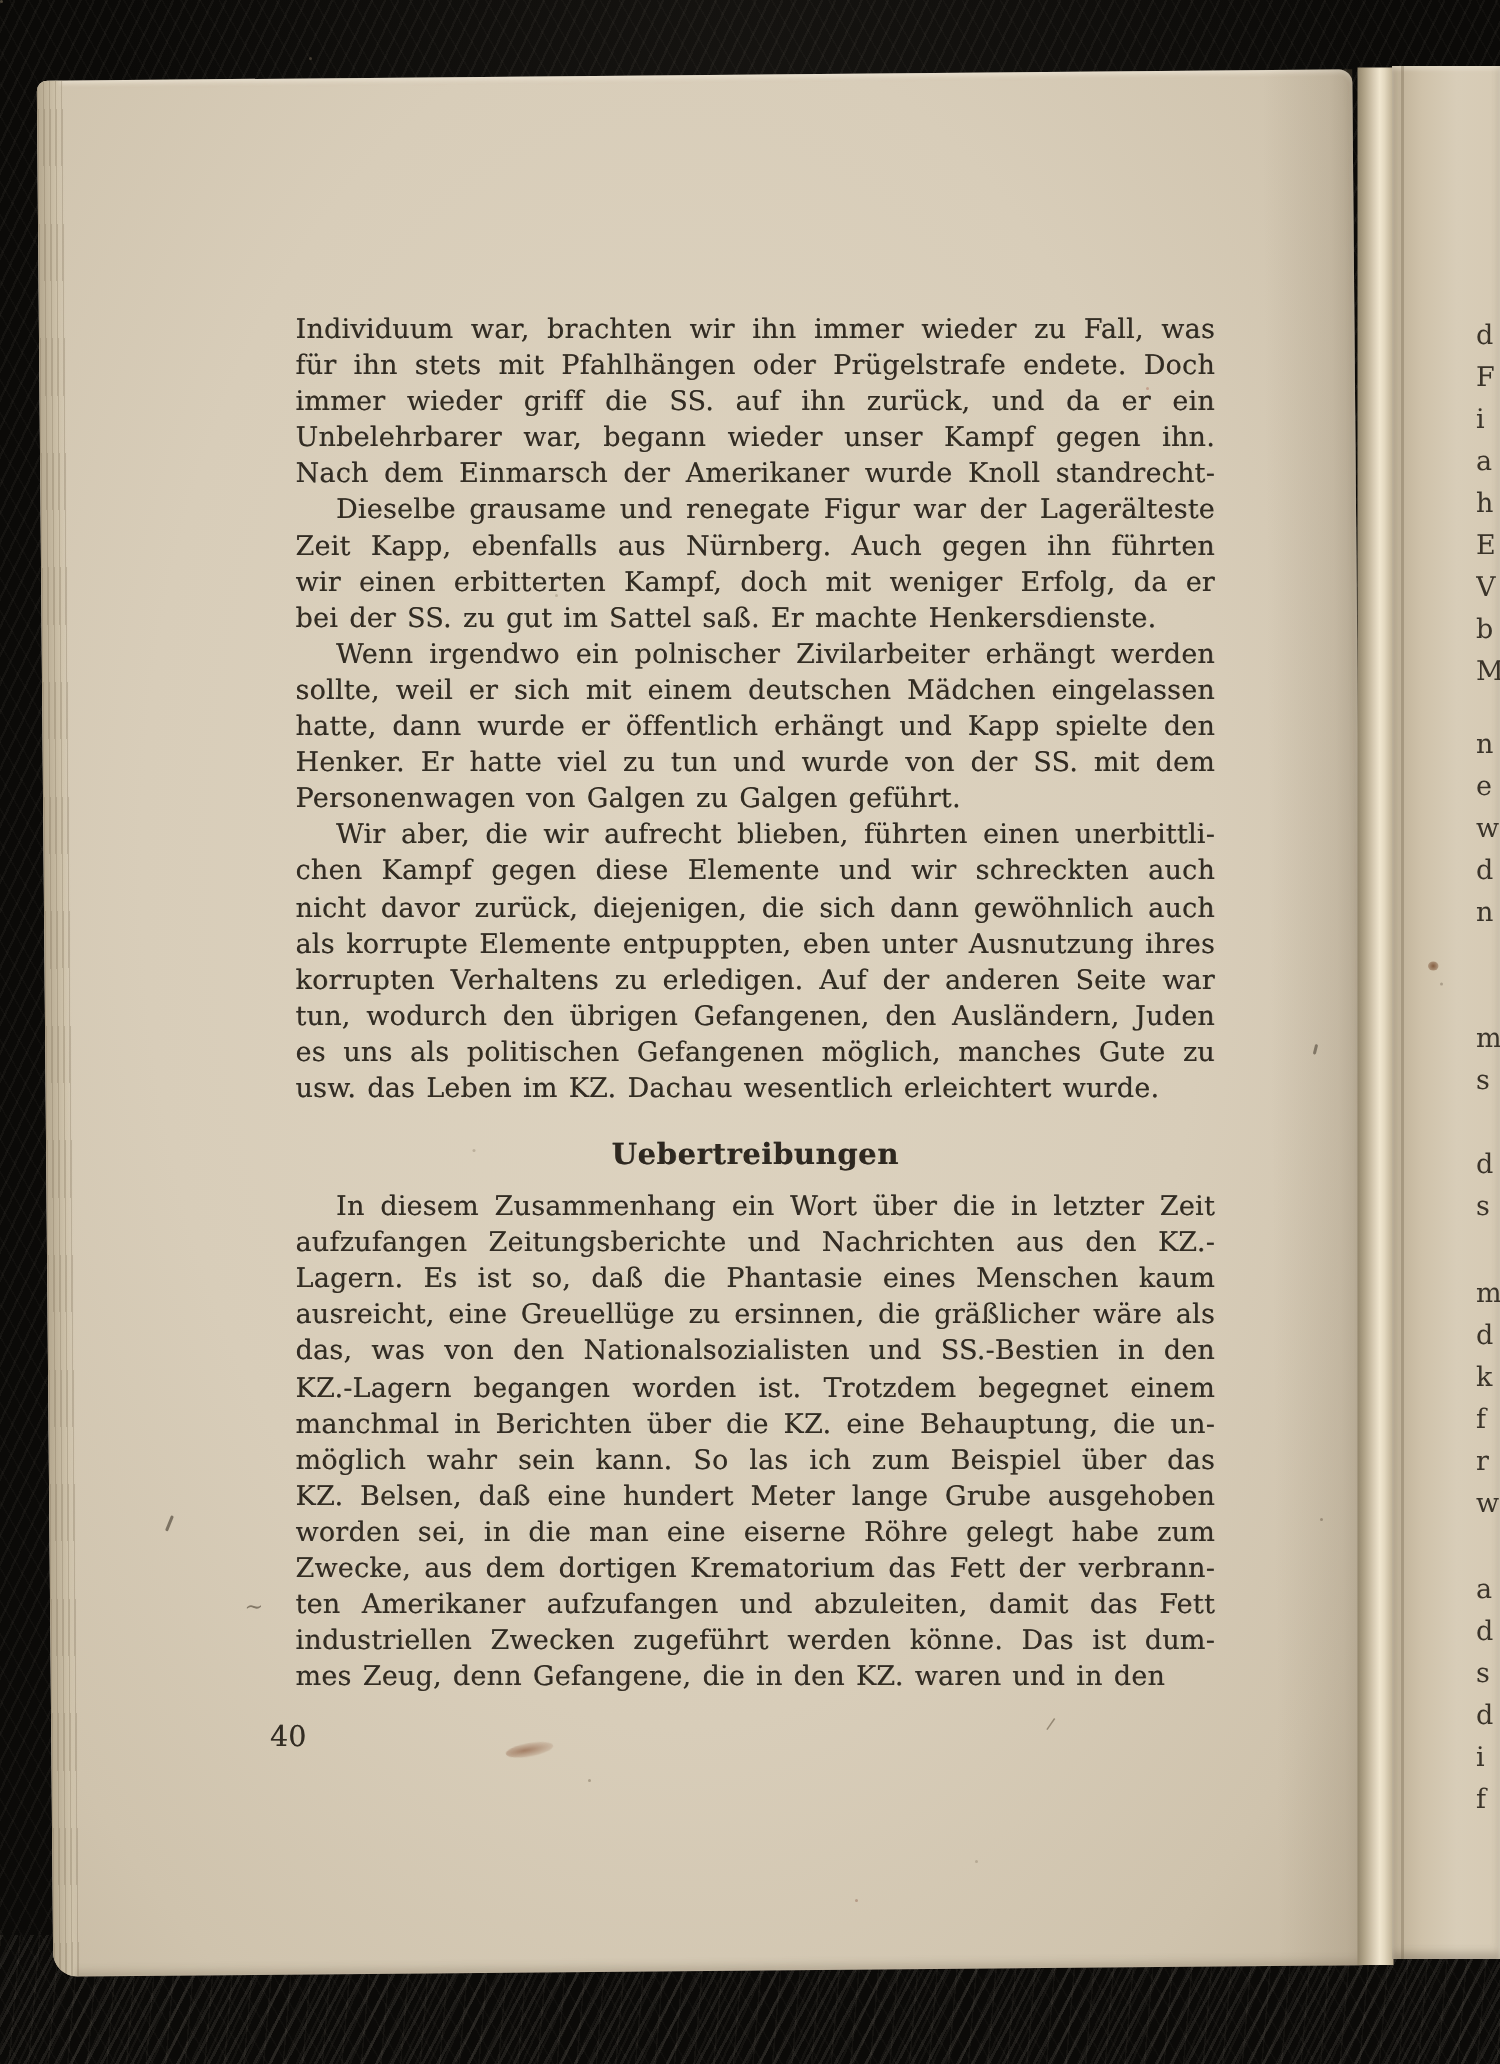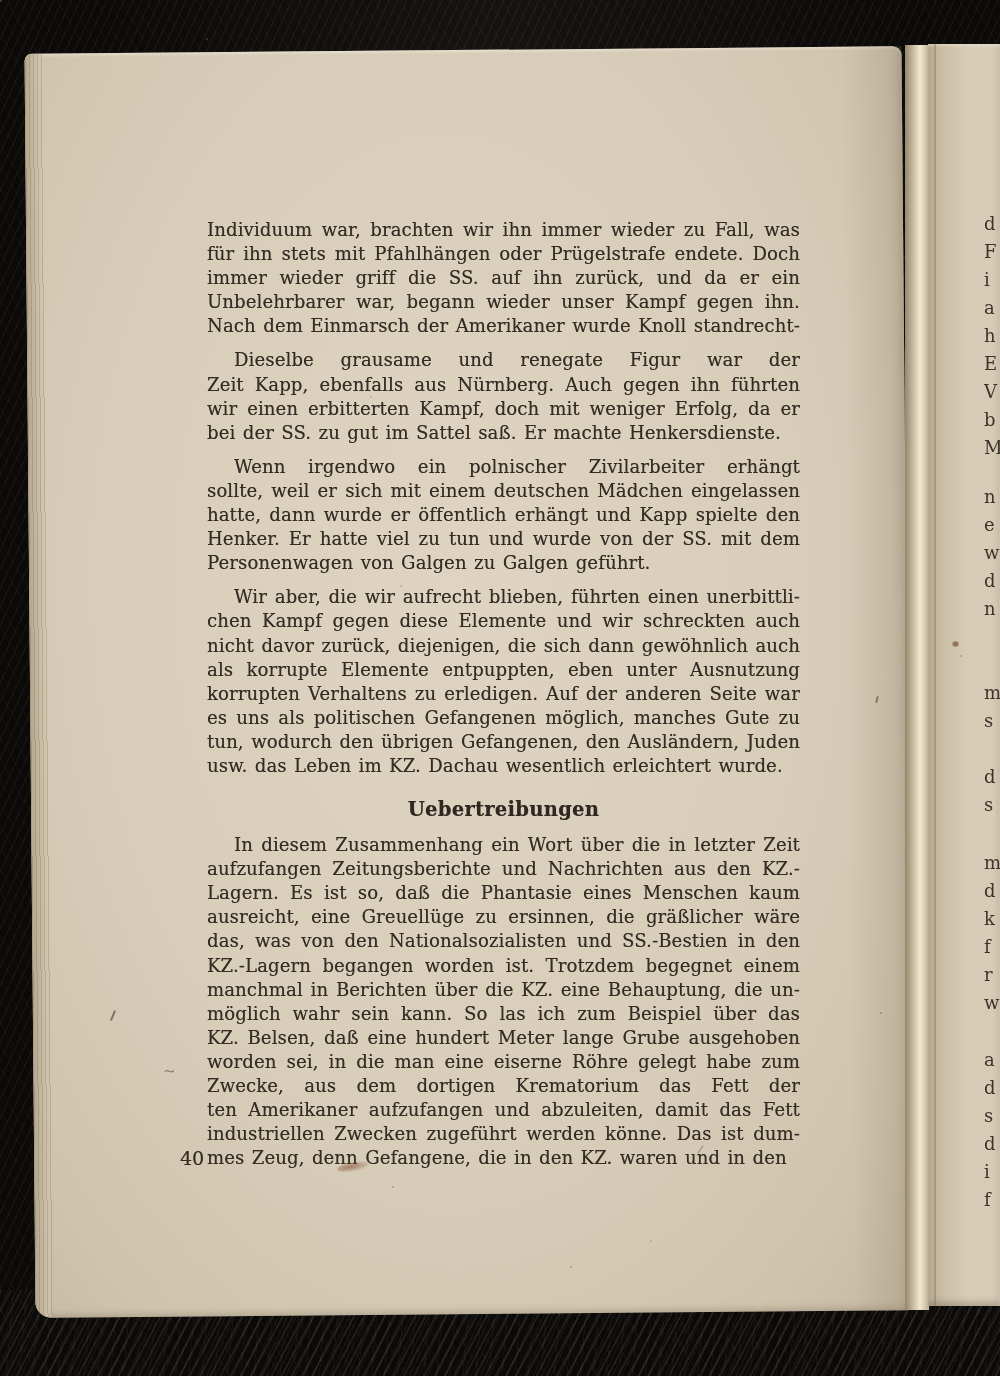--- a/index.html
+++ b/index.html
@@ -63,21 +63,21 @@
     position:absolute;left:984px;width:16px;height:24px;overflow:hidden;
     font-size:18px;line-height:24px;color:#3b342a;
     letter-spacing:0.2px;white-space:nowrap;
   }
   
   .text-col{
     position:absolute;left:197px;top:208px;width:613px;
     color:#322c23;font-size:18px;
     text-shadow:0.2px 0.2px 0.3px rgba(50,44,35,0.55);
   }
-  .para{margin:10px;}
+  .para{margin:0;}
   .line{
     height:24.1px;line-height:24.1px;overflow:hidden;
     text-align:justify;text-align-last:justify;
     word-spacing:1.5px;letter-spacing:0.15px;
   }
   .line.last{text-align-last:left;}
   .line.indent{text-indent:27px;}
   .heading{
     font-weight:bold;text-align:center;
     margin-top:20px;margin-bottom:11px;
@@ -167,22 +167,22 @@
       <div class="line">hatte, dann wurde er öffentlich erhängt und Kapp spielte den</div>
       <div class="line">Henker. Er hatte viel zu tun und wurde von der SS. mit dem</div>
       <div class="line last">Personenwagen von Galgen zu Galgen geführt.</div>
     </div>
     <div class="para">
       <div class="line indent">Wir aber, die wir aufrecht blieben, führten einen unerbittli-</div>
       <div class="line">chen Kampf gegen diese Elemente und wir schreckten auch</div>
       <div class="line">nicht davor zurück, diejenigen, die sich dann gewöhnlich auch</div>
       <div class="line">als korrupte Elemente entpuppten, eben unter Ausnutzung ihres</div>
       <div class="line">korrupten Verhaltens zu erledigen. Auf der anderen Seite war</div>
+      <div class="line">tun, wodurch den übrigen Gefangenen, den Ausländern, Juden</div>
       <div class="line">es uns als politischen Gefangenen möglich, manches Gute zu</div>
-      <div class="line">tun, wodurch den übrigen Gefangenen, den Ausländern, Juden</div>
       <div class="line last">usw. das Leben im KZ. Dachau wesentlich erleichtert wurde.</div>
     </div>
     <div class="heading">Uebertreibungen</div>
     <div class="para">
       <div class="line indent">In diesem Zusammenhang ein Wort über die in letzter Zeit</div>
       <div class="line">aufzufangen Zeitungsberichte und Nachrichten aus den KZ.-</div>
       <div class="line">Lagern. Es ist so, daß die Phantasie eines Menschen kaum</div>
       <div class="line">ausreicht, eine Greuellüge zu ersinnen, die gräßlicher wäre als</div>
       <div class="line">das, was von den Nationalsozialisten und SS.-Bestien in den</div>
       <div class="line">KZ.-Lagern begangen worden ist. Trotzdem begegnet einem</div>

